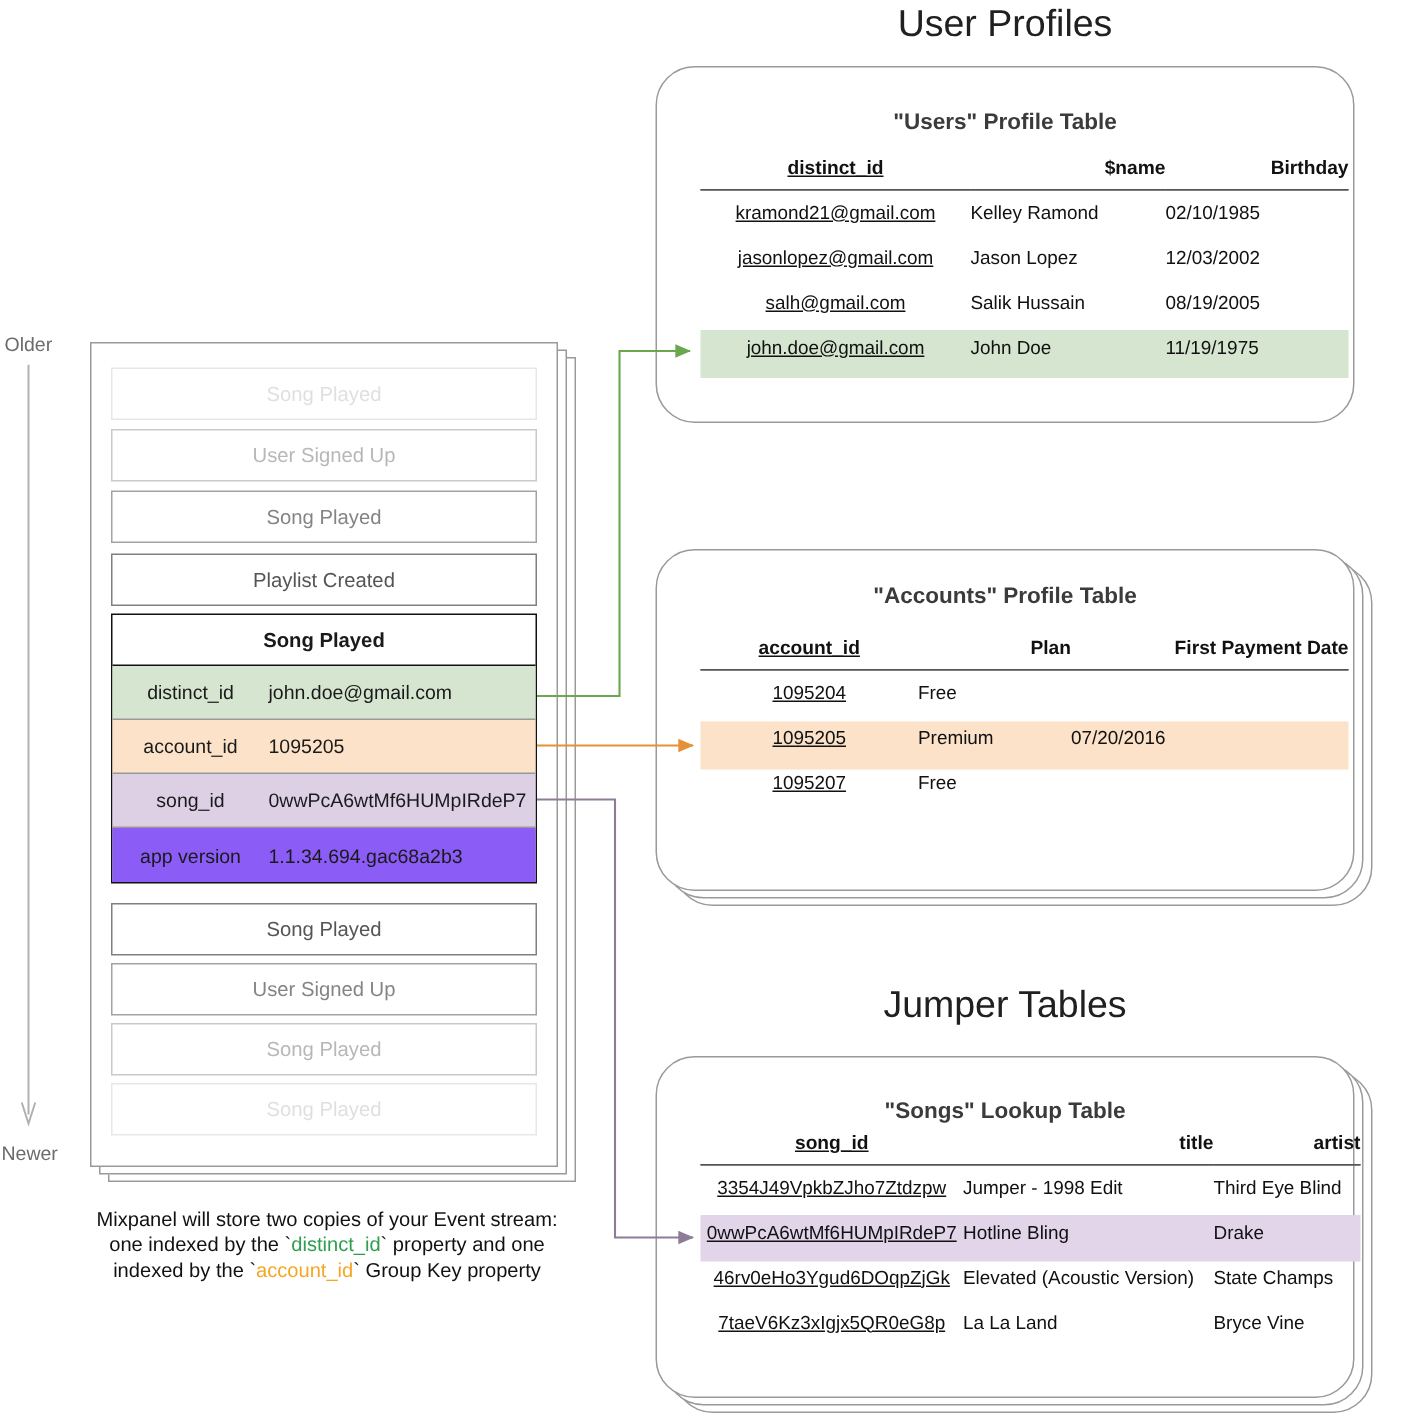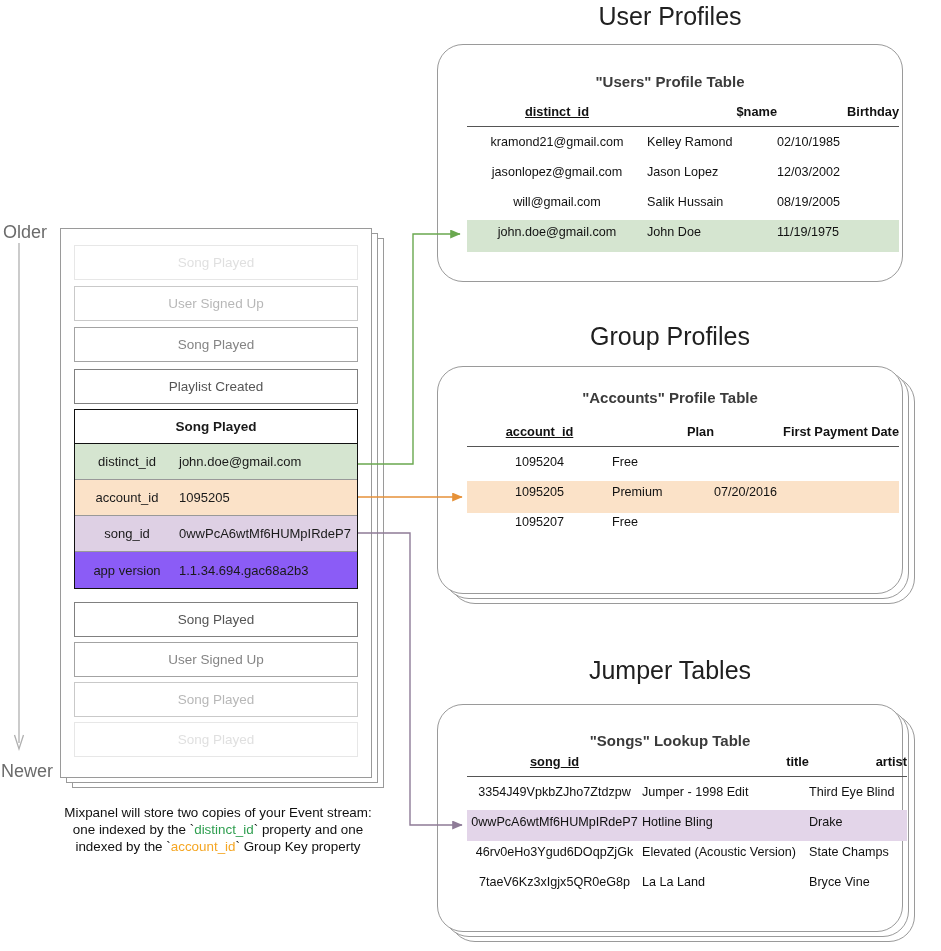--- a/index.html
+++ b/index.html
@@ -79,21 +79,21 @@
   .fc-row:last-child { border-bottom: none; }
   .fc-key { width: 104px; text-align: center; }
   .fc-val { flex: 1; text-align: left; }
   .row-green  { background: #d5e5d0; }
   .row-orange { background: #fbe2c8; }
   .row-purple { background: #ded0e4; }
   .row-plain  { background: #8b5cf6; }
 
   
   #older-label, #newer-label {
-    position: absolute; font-size: 18px; color: #6b6b6b; white-space: nowrap;
+    position: absolute; font-size: 13px; color: #6b6b6b; white-space: nowrap;
   }
   #older-label { left: 3px;  top: 222px; }
   #newer-label { left: 1px;  top: 761px; }
   #time-axis { position: absolute; left: 12px; top: 243px; width: 14px; height: 512px; }
 
   
   #caption {
     position: absolute;
     left: 38px; top: 804px; width: 360px;
     text-align: center;
@@ -144,21 +144,21 @@
     white-space: nowrap;
   }
   .dtable thead tr { border-bottom: 1.3px solid #555555; }
   .dtable td {
     padding: 0;
     height: 30px;
     vertical-align: middle;
     white-space: nowrap;
   }
   .dtable .key-col { text-align: center; }
-  .dtable .key-col span { }
+  .dtable .key-col span { text-decoration: underline; }
   .dtable th.key-col { text-align: center; }
   .dtable th.key-col span { text-decoration: underline; }
 
   
   #wires { position: absolute; left: 0; top: 0; width: 941px; height: 951px; z-index: 9; pointer-events: none; }
 </style>
 </head>
 <body>
 
 <div id="root">
@@ -232,33 +232,32 @@
         <td class="key-col"><span>kramond21@gmail.com</span></td>
         <td>Kelley Ramond</td>
         <td>02/10/1985</td>
       </tr>
       <tr>
         <td class="key-col"><span>jasonlopez@gmail.com</span></td>
         <td>Jason Lopez</td>
         <td>12/03/2002</td>
       </tr>
       <tr>
-        <td class="key-col"><span>will@gmail.com</span></td>
+        <td class="key-col"><span>salh@gmail.com</span></td>
         <td>Salik Hussain</td>
         <td>08/19/2005</td>
       </tr>
       <tr>
         <td class="key-col"><span>john.doe@gmail.com</span></td>
         <td>John Doe</td>
         <td>11/19/1975</td>
       </tr>
     </tbody>
   </table>
 
-  <div class="section-title" id="group-profiles-title" style="left:437px; top:322px; width:466px;">Group Profiles</div>
 
   <div class="panel-stack">
     <div class="panel-layer" style="left:449px; top:376px; width:466px; height:228px;"></div>
     <div class="panel-layer" style="left:443px; top:371px; width:466px; height:228px;"></div>
     <div class="panel-layer panel-main" style="left:437px; top:366px; width:466px; height:228px;"></div>
   </div>
   <div class="tbl-title" style="left:437px; top:389px; width:466px;">"Accounts" Profile Table</div>
   <div class="hl-band hl-orange" style="left:467px; top:481px; width:432px; height:32px;"></div>
 
   <table class="dtable" style="left:467px; top:424px; width:432px;">

